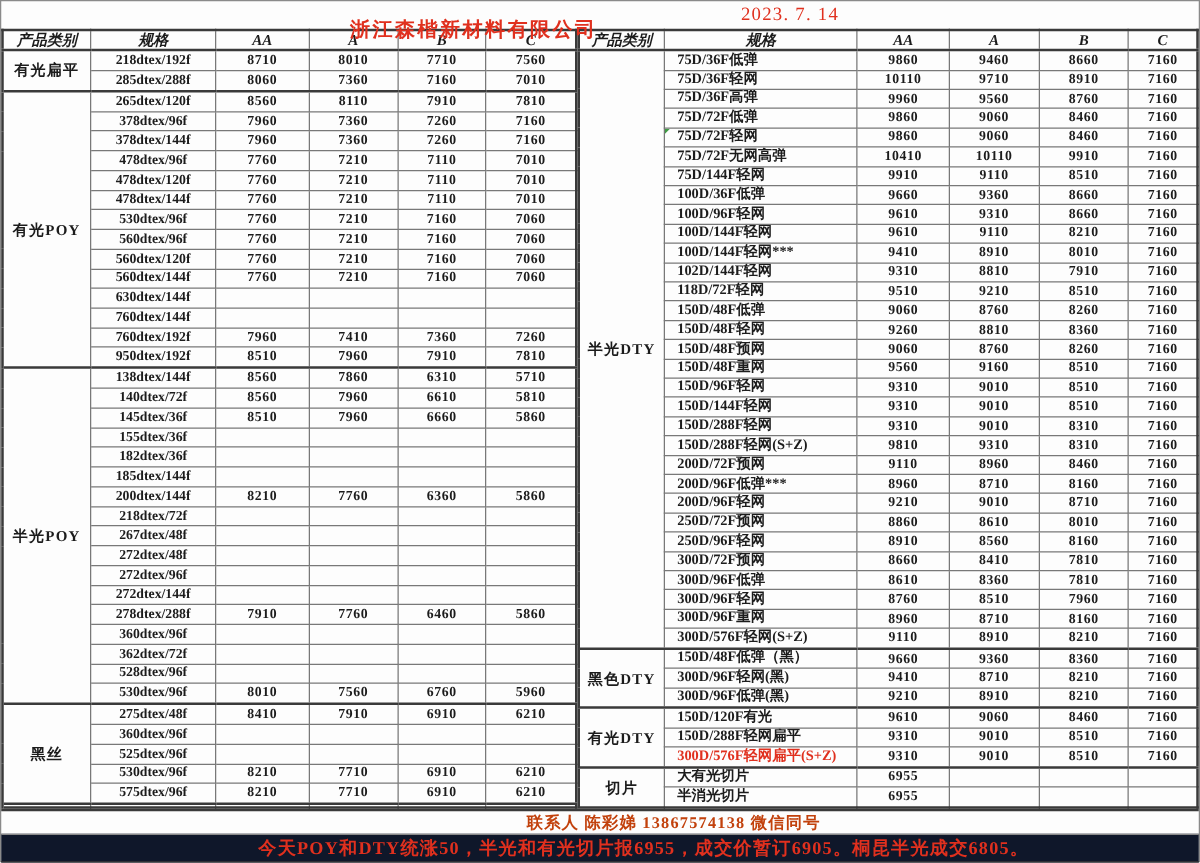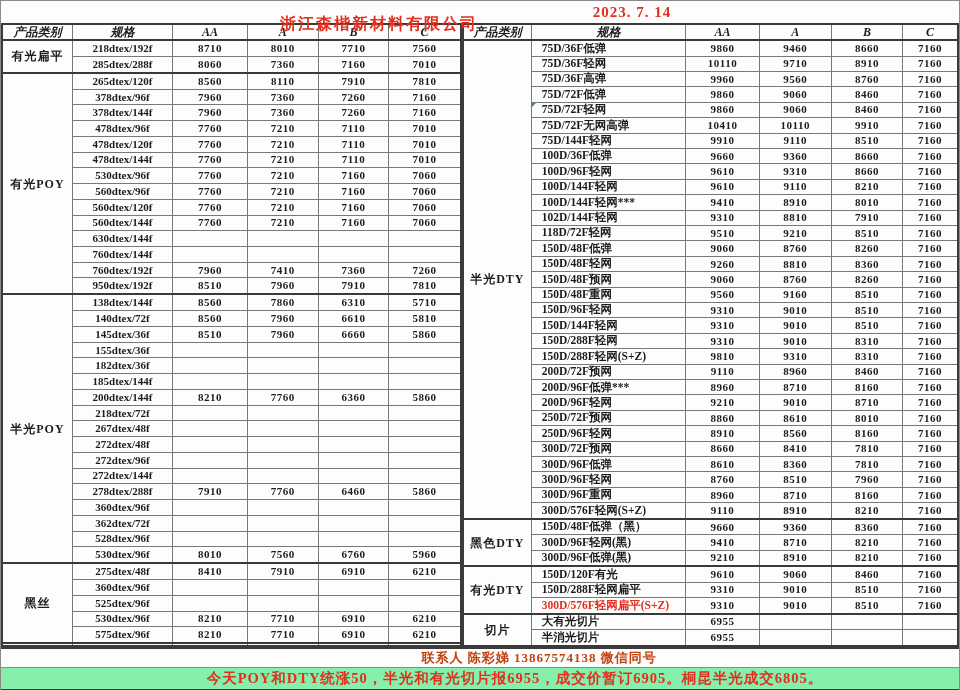--- a/index.html
+++ b/index.html
@@ -5,21 +5,21 @@
   html,body{margin:0;padding:0;background:#ffffff;}
   body{width:960px;height:690px;overflow:hidden;
        font-family:"Liberation Serif","DejaVu Serif",serif;
        -webkit-font-smoothing:none;}
   .sheet{width:958px;height:688px;border:1px solid #8a8a8a;position:relative;background:#fdfdfd;}
   
   .title-row{height:22px;position:relative;}
   .company{position:absolute;left:228px;width:300px;top:2px;text-align:center;
            font-size:16px;font-weight:bold;color:#e0301e;letter-spacing:2px;margin-top:11px;}
   .date{position:absolute;left:556px;width:150px;top:3px;text-align:center;
-        font-size:15px;font-weight:bold;color:#e0301e;letter-spacing:1px;}
+        font-size:15px;font-weight:normal;color:#e0301e;letter-spacing:1px;}
   
   .tables{display:flex;height:624px;align-items:stretch;}
   table{border-collapse:collapse;table-layout:fixed;height:100%;}
   #left-table{width:461px;}
   #right-table{width:497px;}
   th,td{border:1px solid #787878;padding:0;margin:0;overflow:hidden;white-space:nowrap;
         font-size:11px;font-weight:bold;color:#1c1c1c;text-align:center;line-height:1;}
   thead tr{height:16px;font-style:italic;}
   th{font-size:12px;border-bottom:2px solid #3a3a3a;}
   td.cat{font-size:12px;letter-spacing:1px;border-left:2px solid #3a3a3a;}
@@ -29,21 +29,21 @@
   #right-table td.spec{text-align:left;padding-left:10px;font-size:11.5px;position:relative;}
   td.num{font-size:11px;letter-spacing:0.5px;}
   tr.red-row td.spec{color:#e0301e;}
   td.marker:before{content:"";position:absolute;left:0;top:0;border-top:4px solid #3f9b44;
                    border-right:4px solid transparent;}
   
   .contact-row{height:18px;border-top:2px solid #3a3a3a;display:flex;align-items:center;
                justify-content:center;}
   .contact-row span{font-size:13px;font-weight:bold;color:#c2410c;margin-left:118px;letter-spacing:1px;}
   .notice-row{height:21px;border-top:1px solid #8a8a8a;border-bottom:2px solid #3a3a3a;
-              display:flex;align-items:center;justify-content:center;background:#86efac;}
+              display:flex;align-items:center;justify-content:center;background:#0f172a;}
   .notice-row span{font-size:14.5px;font-weight:bold;color:#e0301e;margin-left:70px;letter-spacing:1px;}
 </style>
 </head>
 <body>
 
 <div class="sheet">
   <div class="title-row">
     <span class="company">浙江森楷新材料有限公司</span>
     <span class="date">2023. 7. 14</span>
   </div>

